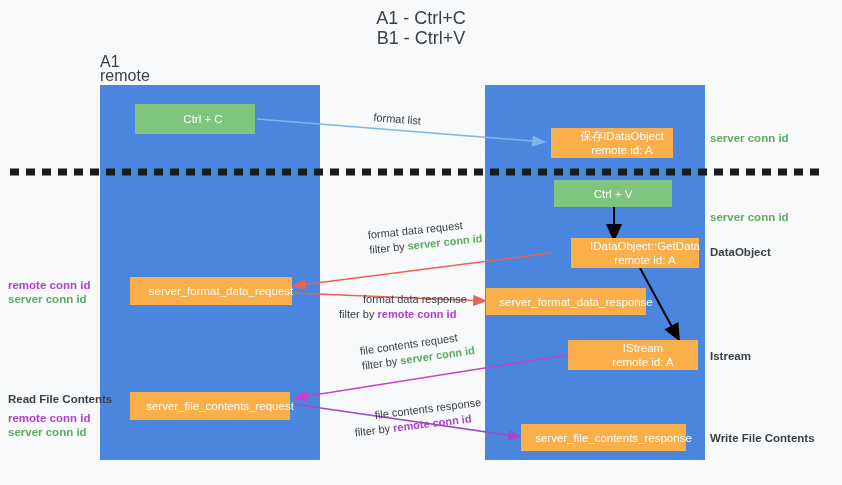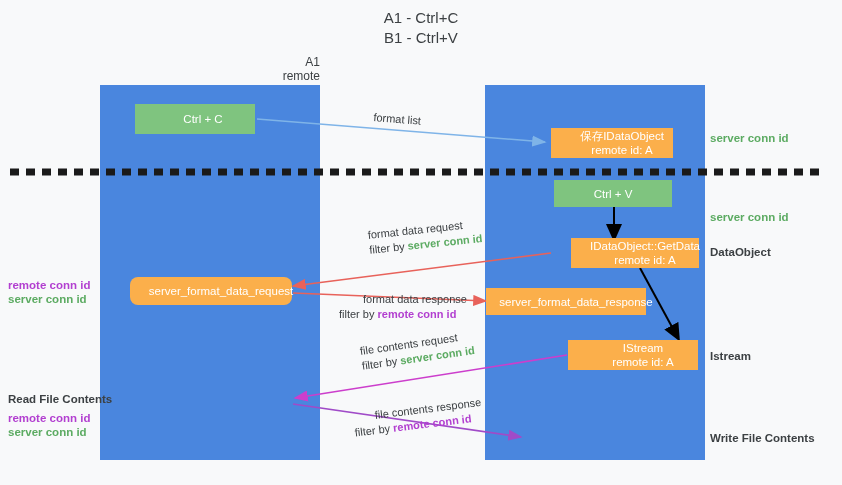--- a/index.html
+++ b/index.html
@@ -20,36 +20,36 @@
     inset: 0;
     width: 842px;
     height: 485px;
   }
   .title {
     position: absolute;
     left: 0;
     top: 8px;
     width: 842px;
     text-align: center;
-    font-size: 15px;
+    font-size: 18px;
     line-height: 20px;
     color: #3c4043;
     white-space: pre-line;
   }
   .lane {
     position: absolute;
     background: #4a86de;
   }
   .lane-a { left: 100px; top: 85px; width: 220px; height: 375px; }
   .lane-b { left: 485px; top: 85px; width: 220px; height: 375px; }
 
   .lane-header {
     position: absolute;
-    text-align: right;
-    font-size: 12px;
+    text-align: left;
+    font-size: 16px;
     line-height: 14px;
     color: #3c4043;
     white-space: pre-line;
   }
   .head-a { left: 100px; top: 55px; width: 220px; }
   .head-b { left: 485px; top: 61px; width: 220px; margin-top: 36px; }
 
   .box {
     position: absolute;
     display: flex;
@@ -139,36 +139,38 @@
 
     <line x1="567" y1="355" x2="295" y2="398" stroke="#cc3ecc" stroke-width="1.6" marker-end="url(#ah-magenta)"></line>
 
     <line x1="293" y1="404" x2="521" y2="437" stroke="#a04bc8" stroke-width="1.6" marker-end="url(#ah-purple)"></line>
 
     <line x1="10" y1="172" x2="826" y2="172" stroke="#1a1a1a" stroke-width="7" stroke-dasharray="9 7"></line>
   </svg>
 
   <div class="box box-green" style="left:135px; top:104px; width:120px; height:30px;padding-left:20px;">Ctrl + C</div>
 
-  <div class="box box-orange" style="left:130px; top:277px; width:162px; height:28px;border-radius:8px;">server_format_data_request</div>
-
+  <div class="box box-orange" style="left:130px; top:277px; width:162px; height:28px;">server_format_data_request</div>
+
+  <div class="box box-orange" style="left:130px; top:392px; width:160px; height:28px;">server_file_contents_request</div>
 
   <div class="box box-orange" style="left:551px; top:128px; width:122px; height:30px;">保存IDataObject
 remote id: A</div>
 
   <div class="box box-green" style="left:554px; top:180px; width:118px; height:27px;">Ctrl + V</div>
 
   <div class="box box-orange" style="left:551px; top:238px; width:128px; height:30px;margin-left:20px;">IDataObject::GetData
 remote id: A</div>
 
   <div class="box box-orange" style="left:486px; top:288px; width:160px; height:27px;">server_format_data_response</div>
 
   <div class="box box-orange" style="left:568px; top:340px; width:130px; height:30px;">IStream
 remote id: A</div>
 
+  <div class="box box-orange" style="left:521px; top:424px; width:165px; height:27px;">server_file_contents_response</div>
 
   <div class="side-label lbl-green" style="left:710px; top:131px;">server conn id</div>
   <div class="side-label lbl-green" style="left:710px; top:210px;">server conn id</div>
   <div class="side-label lbl-plain" style="left:710px; top:245px;">DataObject</div>
   <div class="side-label lbl-plain" style="left:710px; top:349px;">Istream</div>
   <div class="side-label lbl-plain" style="left:710px; top:431px;">Write File Contents</div>
 
   <div class="side-label lbl-purple" style="left:8px; top:278px;">remote conn id</div>
   <div class="side-label lbl-green" style="left:8px; top:292px;">server conn id</div>
 

